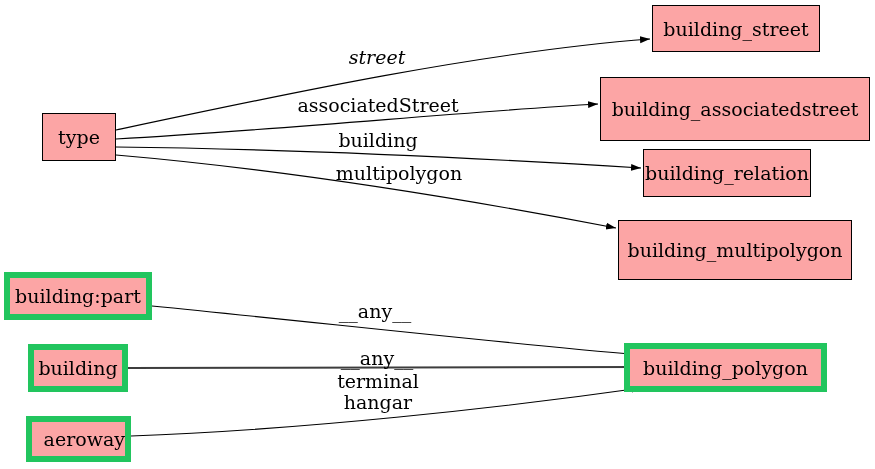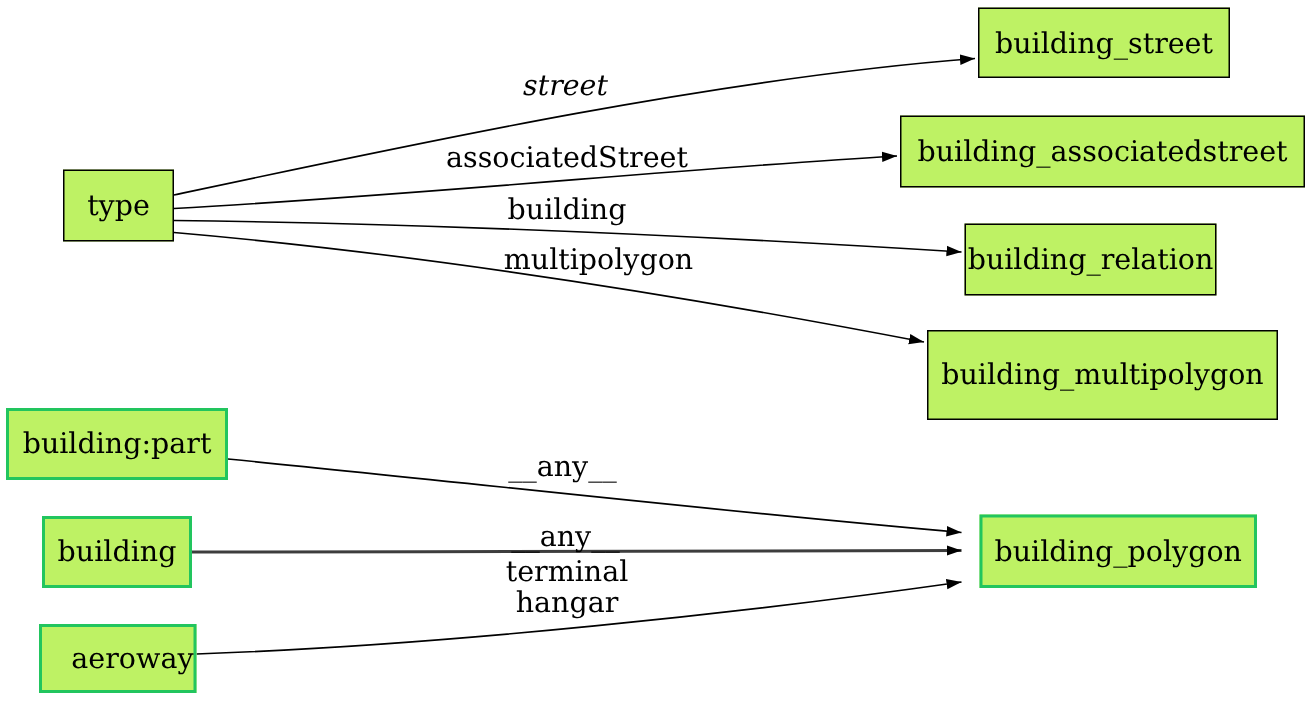--- a/index.html
+++ b/index.html
@@ -25,35 +25,35 @@
   .edge.thick {
     stroke: #3d3d3d;
     stroke-width: 2;
   }
   .node {
     position: absolute;
     box-sizing: border-box;
     display: flex;
     align-items: center;
     justify-content: center;
-    background: #bef264;
+    background: #fca5a5;
     border: 1px solid #000000;
     font-size: 19px;
     white-space: nowrap;
   }
-  .node.thick { border: 2px solid #22c55e; }
+  .node.thick { border: 6px solid #22c55e; }
   .n-type      { left: 42px;  top: 113px; width: 74px;  height: 48px; }
   .n-street    { left: 652px; top: 5px;   width: 168px; height: 47px; }
-  .n-assoc     { left: 600px; top: 77px;  width: 270px; height: 48px; }
+  .n-assoc     { left: 600px; top: 77px;  width: 270px; height: 64px; }
   .n-relation  { left: 643px; top: 149px; width: 168px; height: 48px; }
   .n-multi     { left: 618px; top: 220px; width: 234px; height: 60px; }
   .n-part      { left: 4px;   top: 272px; width: 148px; height: 48px; }
   .n-building  { left: 28px;  top: 344px; width: 100px; height: 48px; }
   .n-aeroway   { left: 26px;  top: 416px; width: 105px; height: 46px; justify-content: flex-end; }
-  .n-polygon   { left: 653px; top: 343px; width: 185px; height: 49px; }
+  .n-polygon   { left: 624px; top: 343px; width: 203px; height: 49px; }
   .elabel {
     position: absolute;
     transform: translate(-50%, -50%);
     font-size: 19px;
     white-space: nowrap;
     text-align: center;
   }
   .el-street   { left: 377px; top: 57px; font-style: italic; }
   .el-assoc    { left: 378px; top: 105px; }
   .el-building { left: 378px; top: 140px; }

